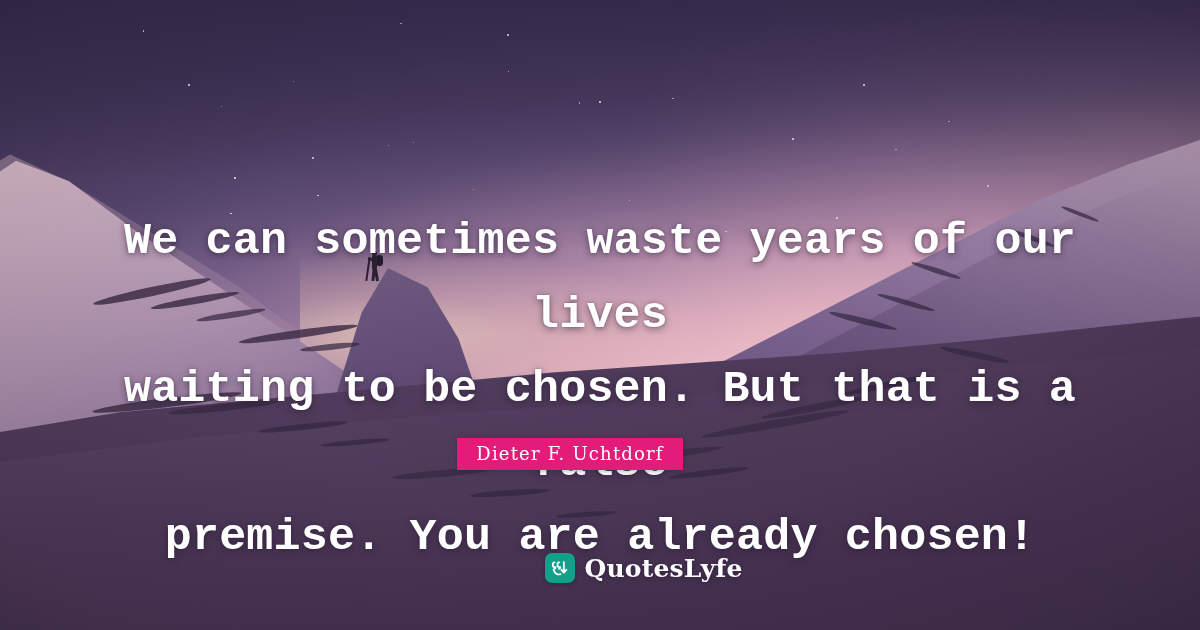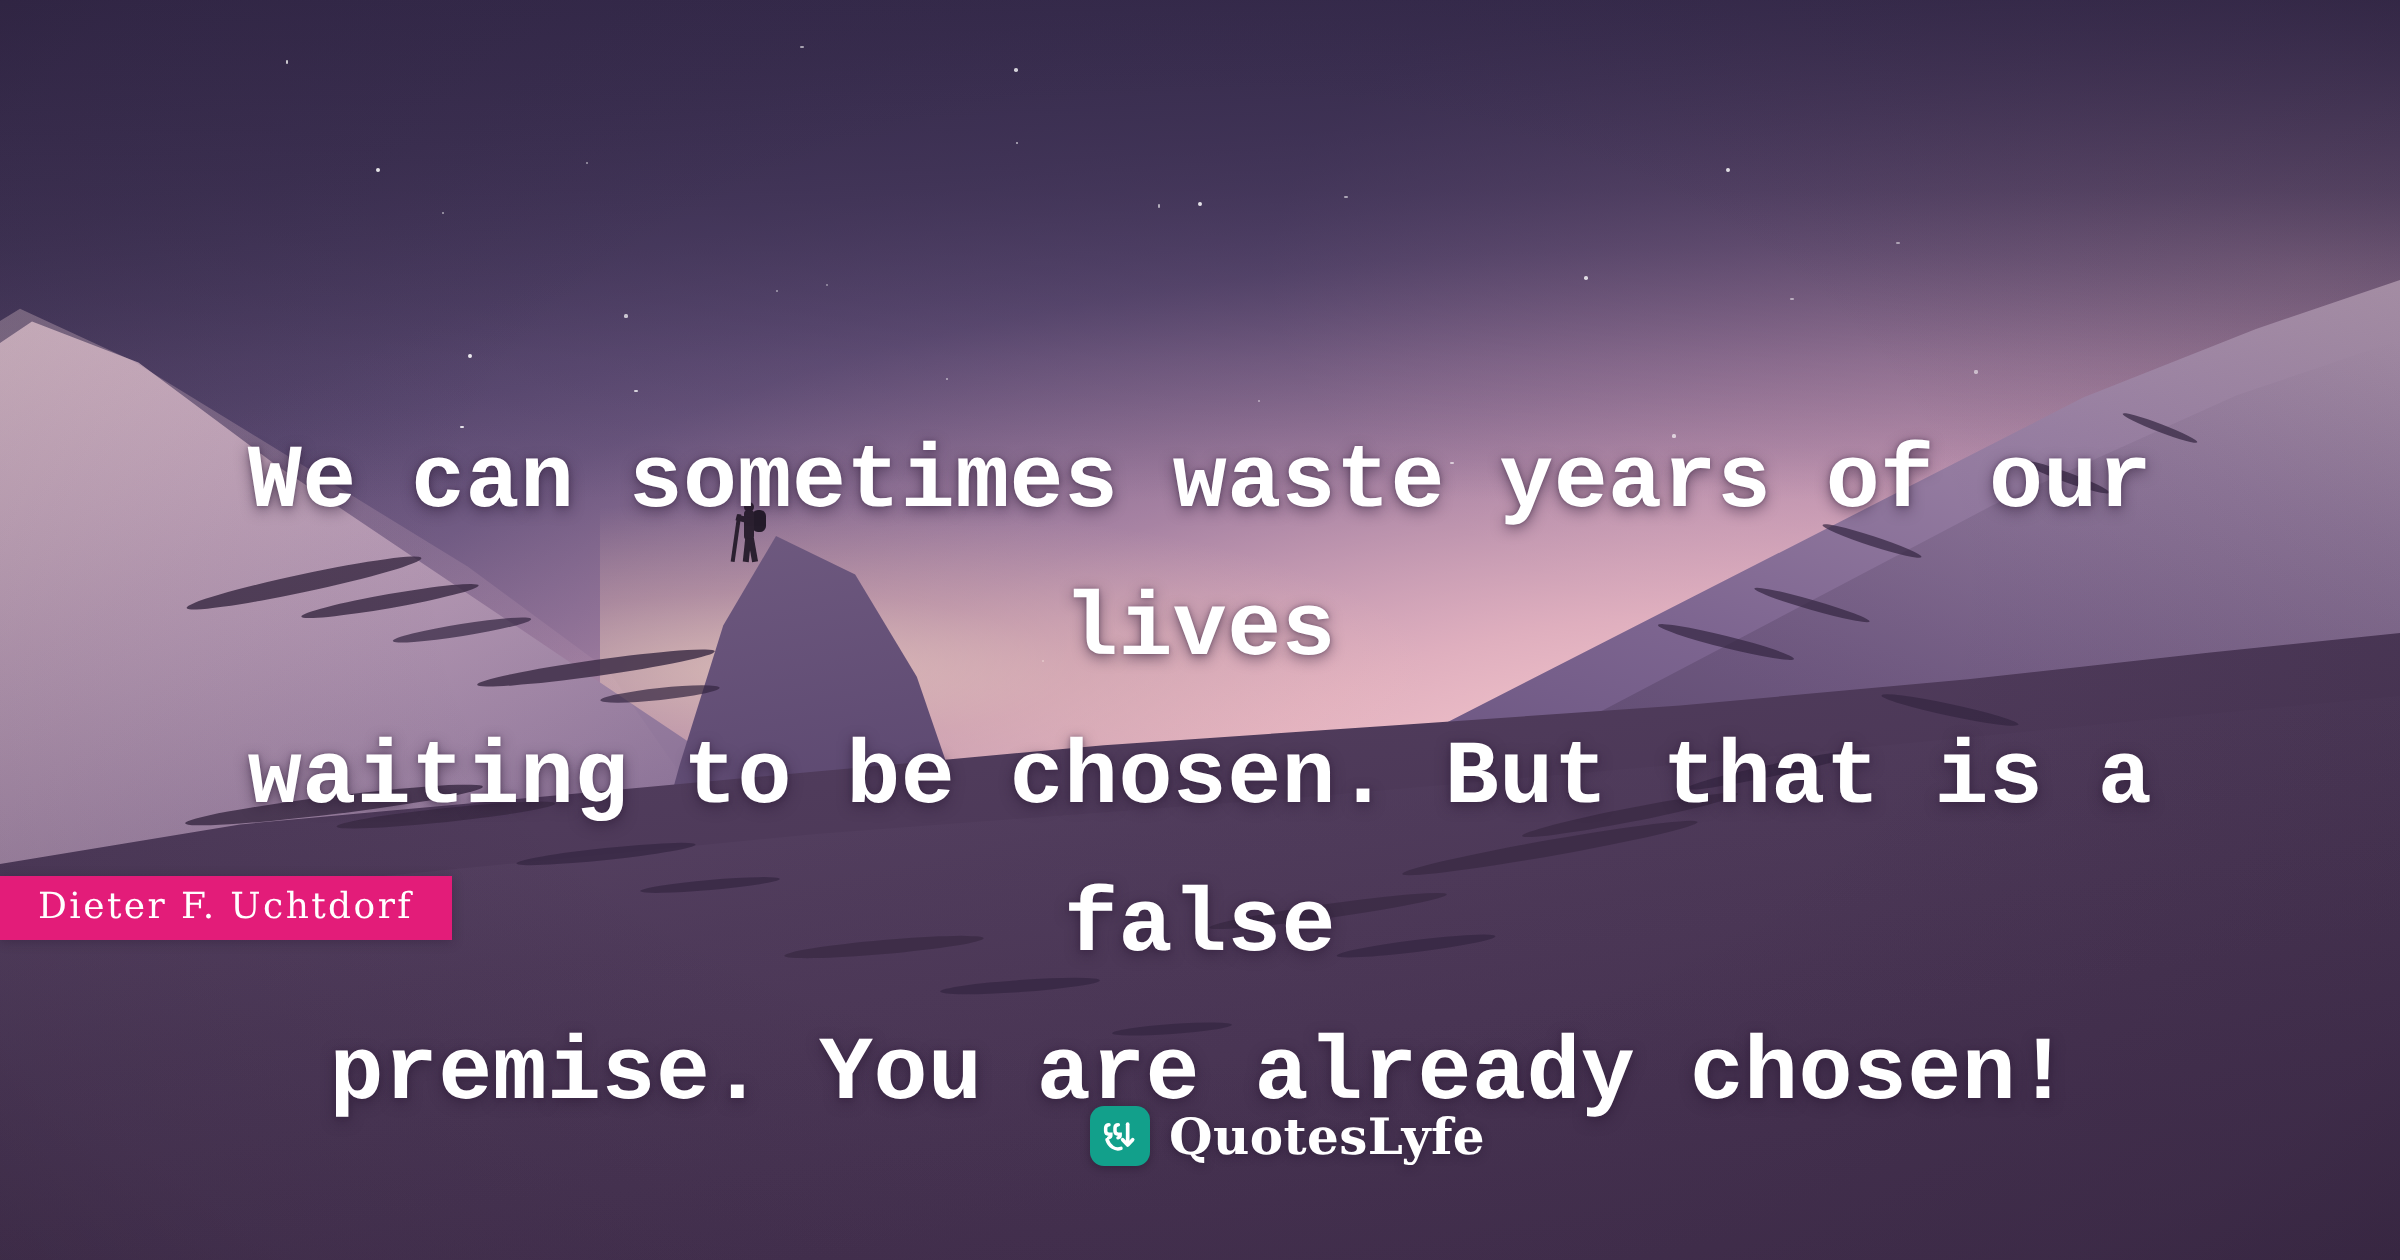--- a/index.html
+++ b/index.html
@@ -131,21 +131,21 @@
     font-family:Liberation Mono, monospace;
     font-weight:700;
     font-size:45px;
     line-height:74px;
     letter-spacing:0.2px;
     text-shadow:0 2px 7px rgba(40,24,50,0.55), 0 0 2px rgba(60,36,70,0.4);
     white-space:pre-line;
   }
 
   .author-wrap{
-    position:absolute;left:0;top:438px;width:1140px;text-align:left;
+    position:absolute;left:0;top:438px;width:1140px;text-align:center;
   }
   .author-badge{
     display:inline-block;
     background:#e31c79;
     color:#ffffff;
     font-family:"DejaVu Serif", serif;
     font-size:18px;
     letter-spacing:1.2px;
     padding:5px 19px 6px 19px;
     box-shadow:0 1px 5px rgba(40,20,50,0.35);

